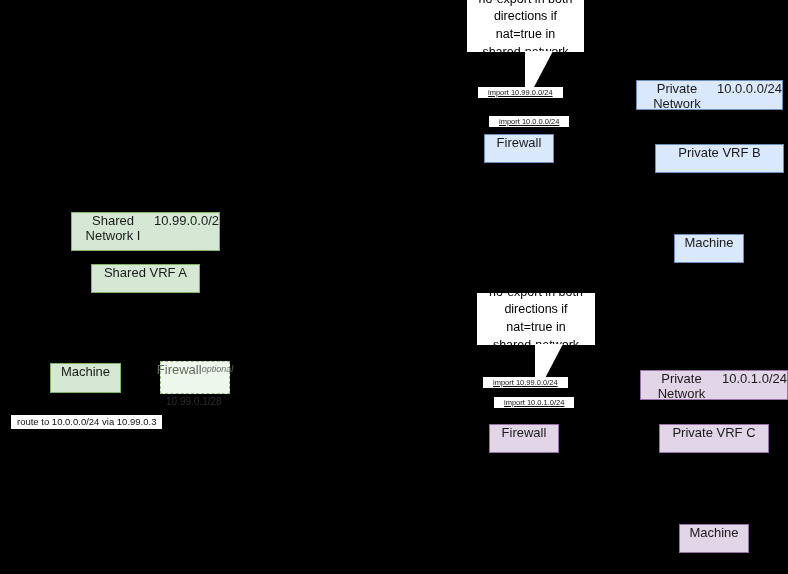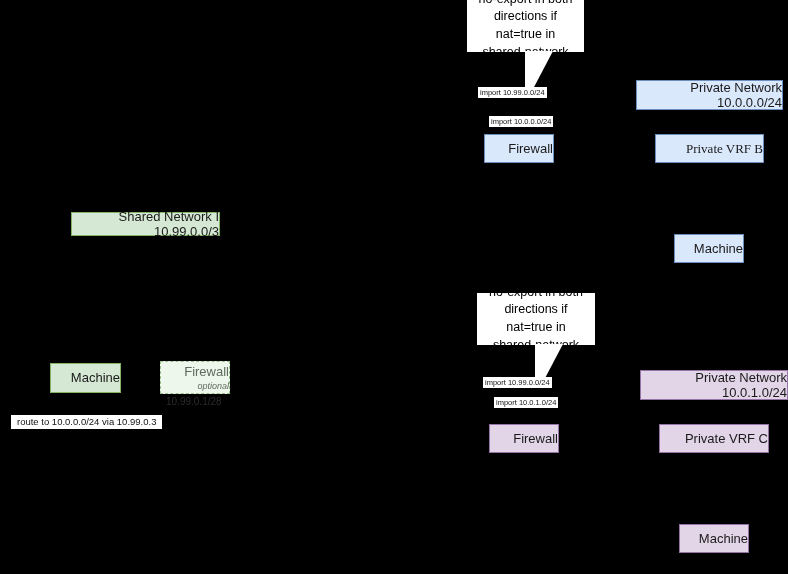--- a/index.html
+++ b/index.html
@@ -20,22 +20,22 @@
     left: 0;
     top: 0;
     width: 788px;
     height: 574px;
     pointer-events: none;
   }
   .node {
     position: absolute;
     box-sizing: border-box;
     display: flex;
-    flex-direction: column;
-    align-items: flex-end;
+    flex-direction: row;
+    align-items: flex-start;
     justify-content: center;
     text-align: center;
     color: #1a1a1a;
     font-size: 13px;
     line-height: 1.18;
     border: 1px solid #000;
     white-space: pre-line;
   }
   .green {
     background: #d5e8d4;
@@ -78,22 +78,23 @@
     position: absolute;
     width: 0;
     height: 0;
   }
   .edge-label {
     position: absolute;
     background: #ffffff;
     color: #111111;
     font-size: 7.5px;
     line-height: 1.25;
-    padding: 1px 2px;
+    padding: 1px 10px;
     white-space: nowrap;
+    text-decoration: underline;
   }
   .route-label {
     position: absolute;
     background: #ffffff;
     color: #111111;
     font-size: 9.5px;
     line-height: 1.3;
     padding: 1px 6px;
     white-space: nowrap;
   }
@@ -151,25 +152,28 @@
     <span>import 10.0.0.0/24</span>
   </div>
 
   <div class="edge-label" style="left:483px; top:377px;">
     <span>import 10.99.0.0/24</span>
   </div>
   <div class="edge-label" style="left:494px; top:397px;">
     <span>import 10.0.1.0/24</span>
   </div>
 
-  <div class="node green" style="left:71px; top:212px; width:149px; height:24px;">
+  <div class="node green" style="left:71px; top:212px; width:149px; height:39px;">
     <span>Shared Network I</span>
-    <span>10.99.0.0/3</span>
-  </div>
-
+    <span>10.99.0.0/2</span>
+  </div>
+
+  <div class="node green" style="left:91px; top:264px; width:109px; height:29px;">
+    <span>Shared VRF A</span>
+  </div>
 
   <div class="node green" style="left:50px; top:363px; width:71px; height:30px;">
     <span>Machine</span>
   </div>
 
   <div class="node dashed-green" style="left:160px; top:361px; width:70px; height:33px;">
     <span>Firewall</span>
     <span class="sub">optional</span>
   </div>
 
@@ -183,21 +187,21 @@
 
   <div class="node blue" style="left:484px; top:134px; width:70px; height:29px;">
     <span>Firewall</span>
   </div>
 
   <div class="node blue" style="left:636px; top:80px; width:147px; height:30px;">
     <span>Private Network</span>
     <span>10.0.0.0/24</span>
   </div>
 
-  <div class="node blue" style="left:655px; top:134px; width:109px; height:29px;font-family:Liberation Serif, serif;">
+  <div class="node blue" style="left:655px; top:144px; width:129px; height:29px;">
     <span>Private VRF B</span>
   </div>
 
   <div class="node blue" style="left:674px; top:234px; width:70px; height:29px;">
     <span>Machine</span>
   </div>
 
   <div class="node purple" style="left:489px; top:424px; width:70px; height:29px;">
     <span>Firewall</span>
   </div>

